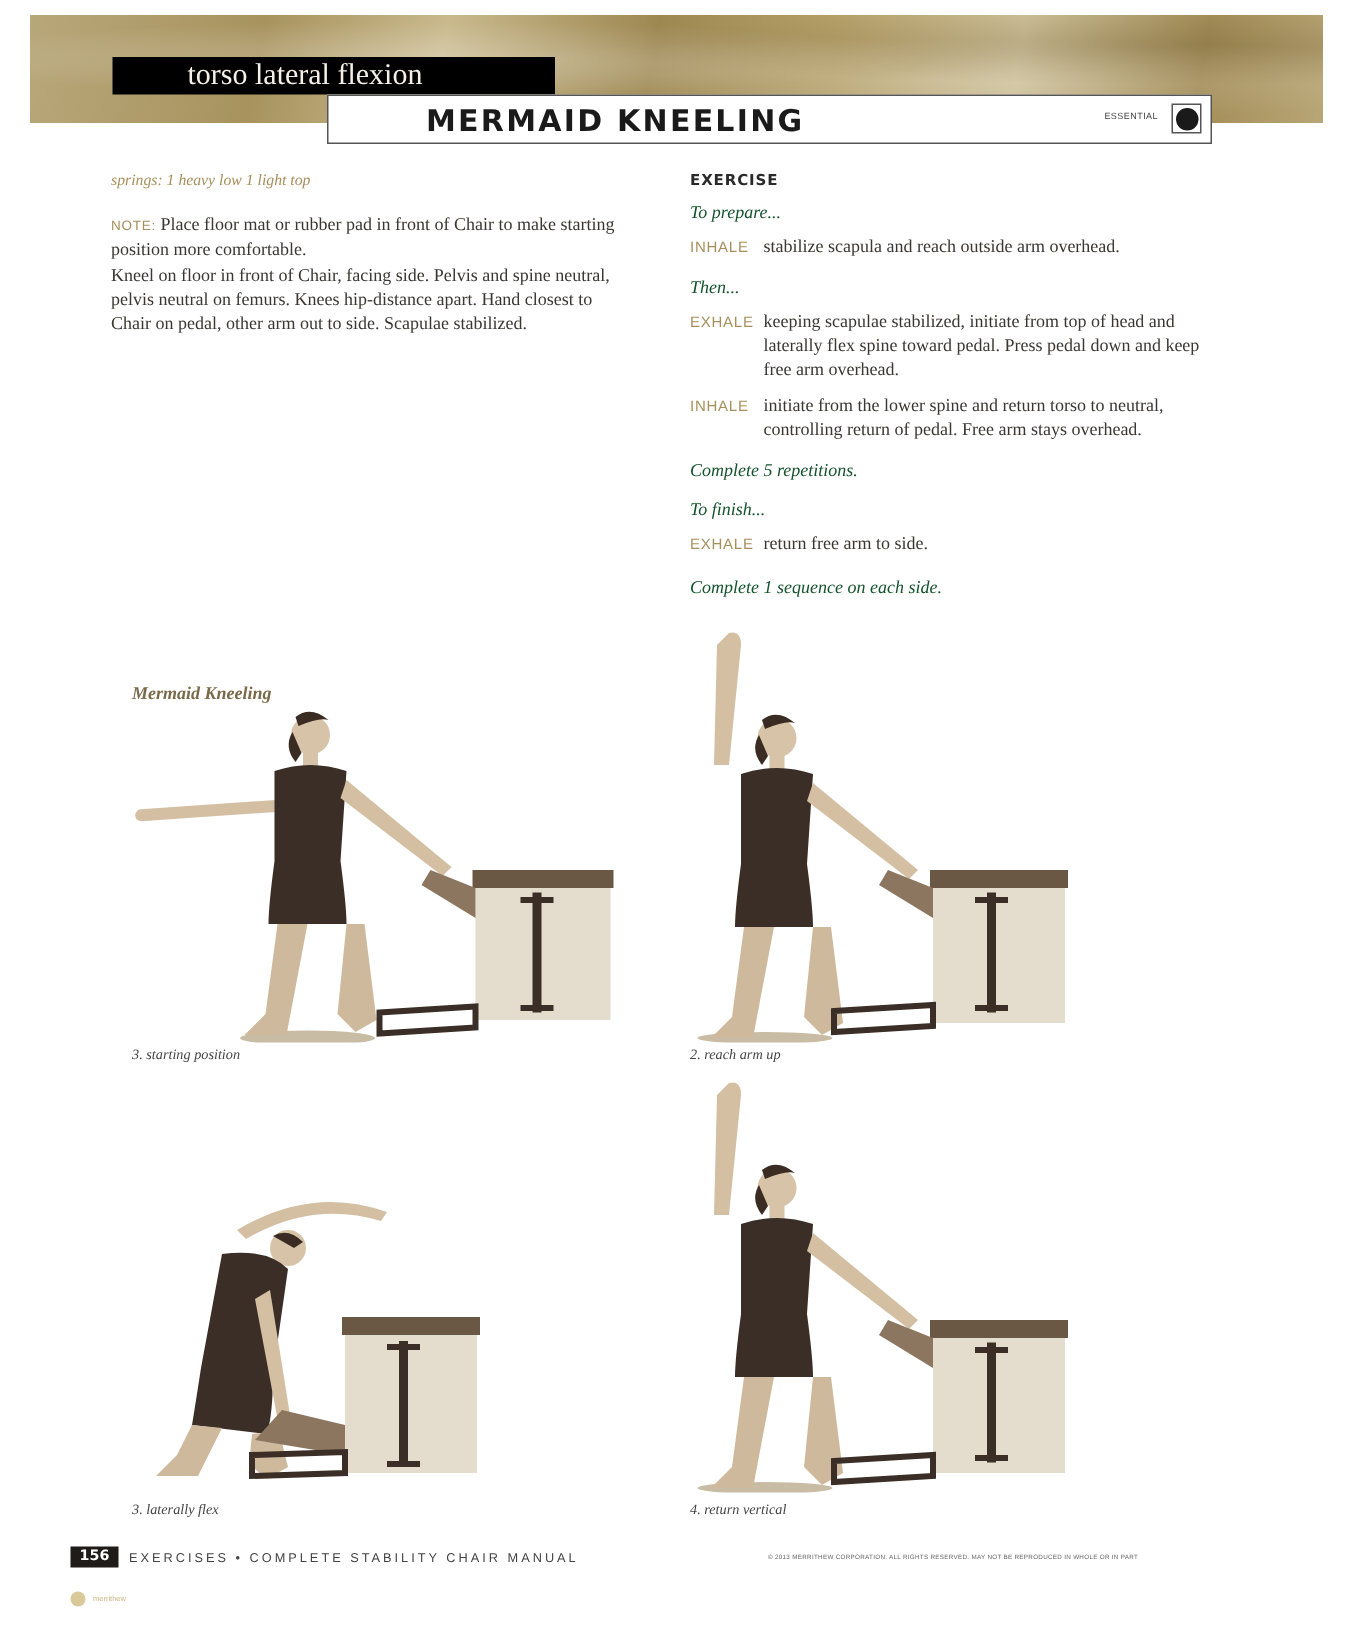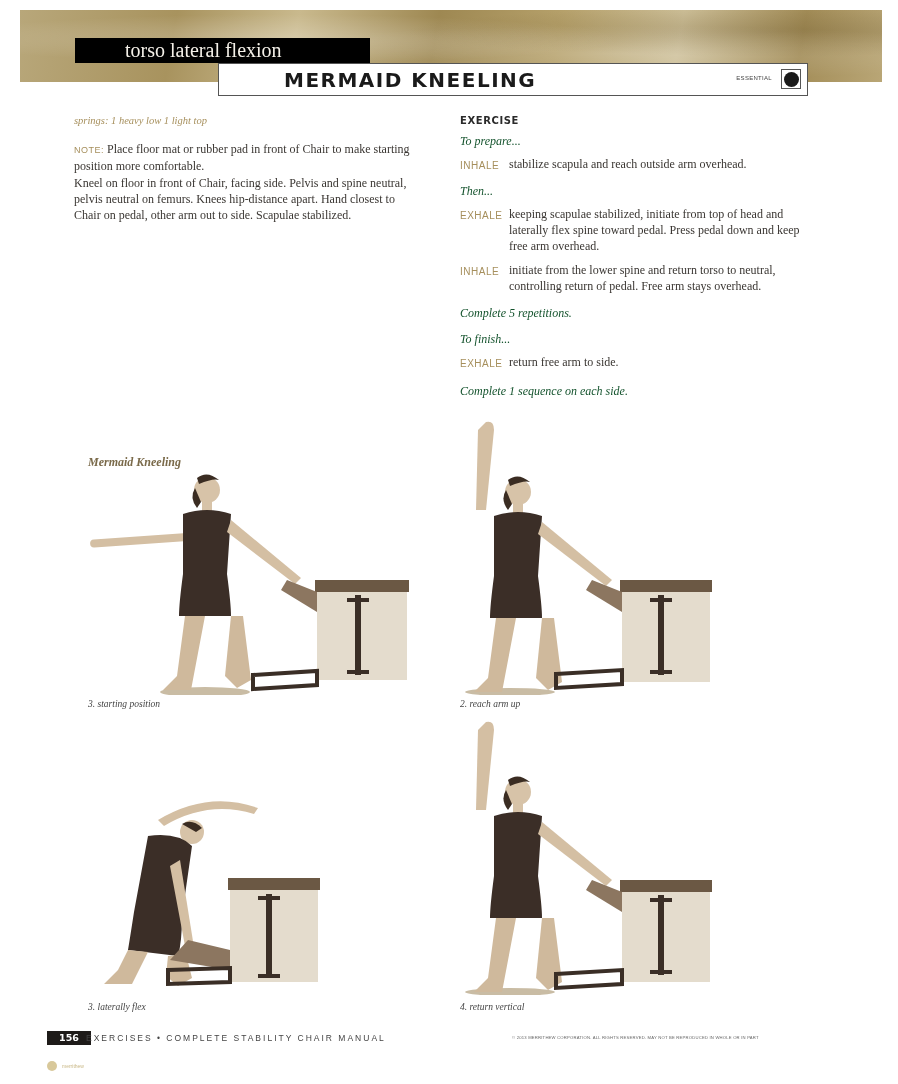--- a/index.html
+++ b/index.html
@@ -40,21 +40,21 @@
   .step .breath { width:49px; flex-shrink:0; font-family:"Liberation Sans", sans-serif; font-size:10px;
                   letter-spacing:0.5px; color:#a68f5c; padding-top:2px; }
   .step .txt { flex:1; }
 
   
   .fig-title { position:absolute; left:88px; top:455px; font-style:italic; font-weight:bold; color:#7a6a4a; font-size:12px; }
   .photo { position:absolute; }
   .caption { position:absolute; font-style:italic; font-size:9.5px; color:#444; }
 
   
-  .pagenum { position:absolute; left:47px; top:1031px; width:44px; height:14px; background:#1e1b19; color:#fff;
+  .pagenum { position:absolute; left:47px; top:1031px; width:32px; height:14px; background:#1e1b19; color:#fff;
              font-family:"DejaVu Sans", sans-serif; font-weight:bold; font-size:9.5px; line-height:14px; text-align:center; }
   .footer-title { position:absolute; left:86px; top:1033px; font-family:"Liberation Sans", sans-serif; font-size:8.5px;
                   letter-spacing:2px; color:#444; }
   .copyright { position:absolute; left:512px; top:1035px; font-family:"Liberation Sans", sans-serif; font-size:4.2px;
                letter-spacing:0.2px; color:#666; }
   .logo { position:absolute; left:47px; top:1061px; display:flex; align-items:center; gap:5px; }
   .logo-dot { width:10px; height:10px; border-radius:50%; background:#d8c89a; }
   .logo-txt { font-family:"Liberation Sans", sans-serif; font-size:5px; color:#c9b886; }
 </style>
 </head>

